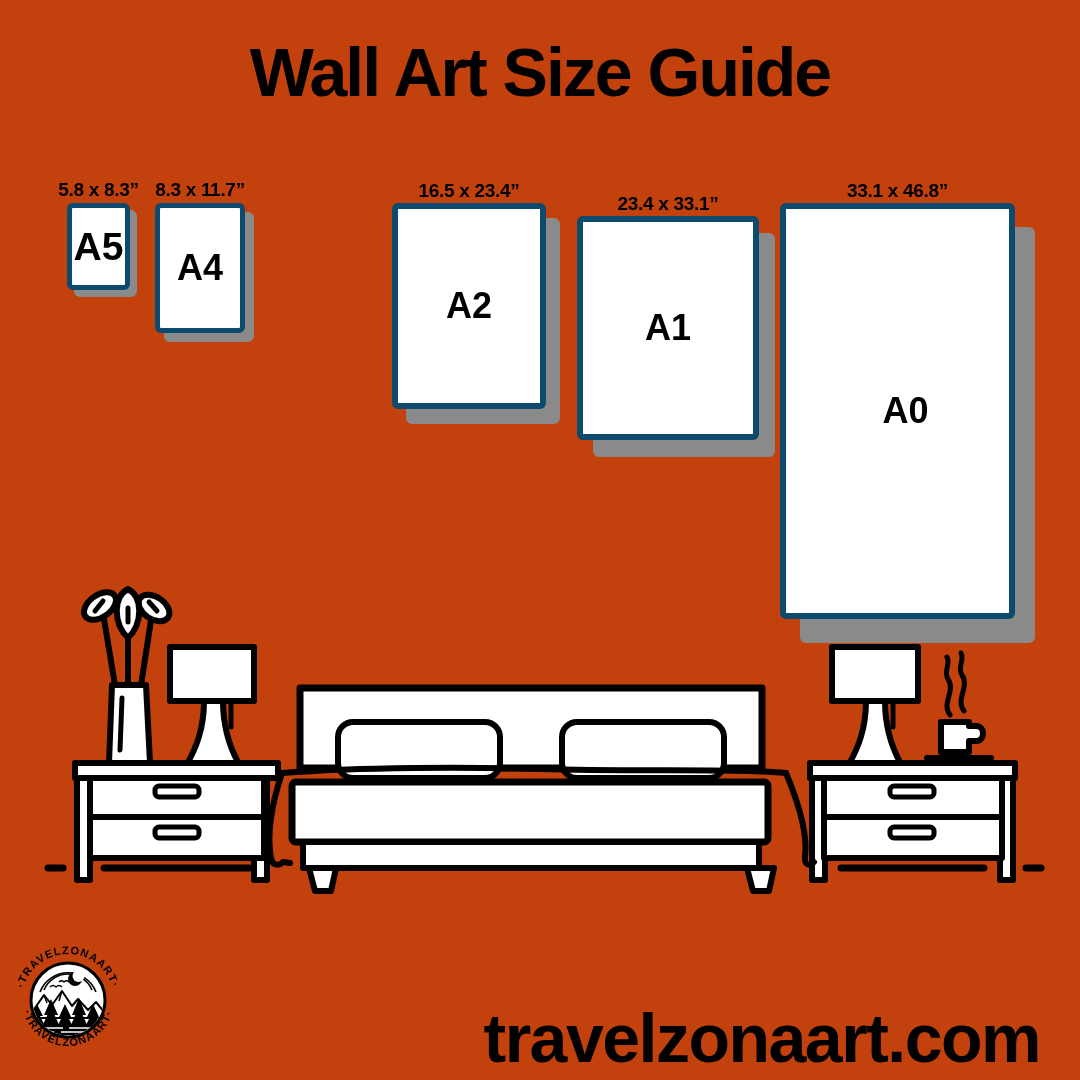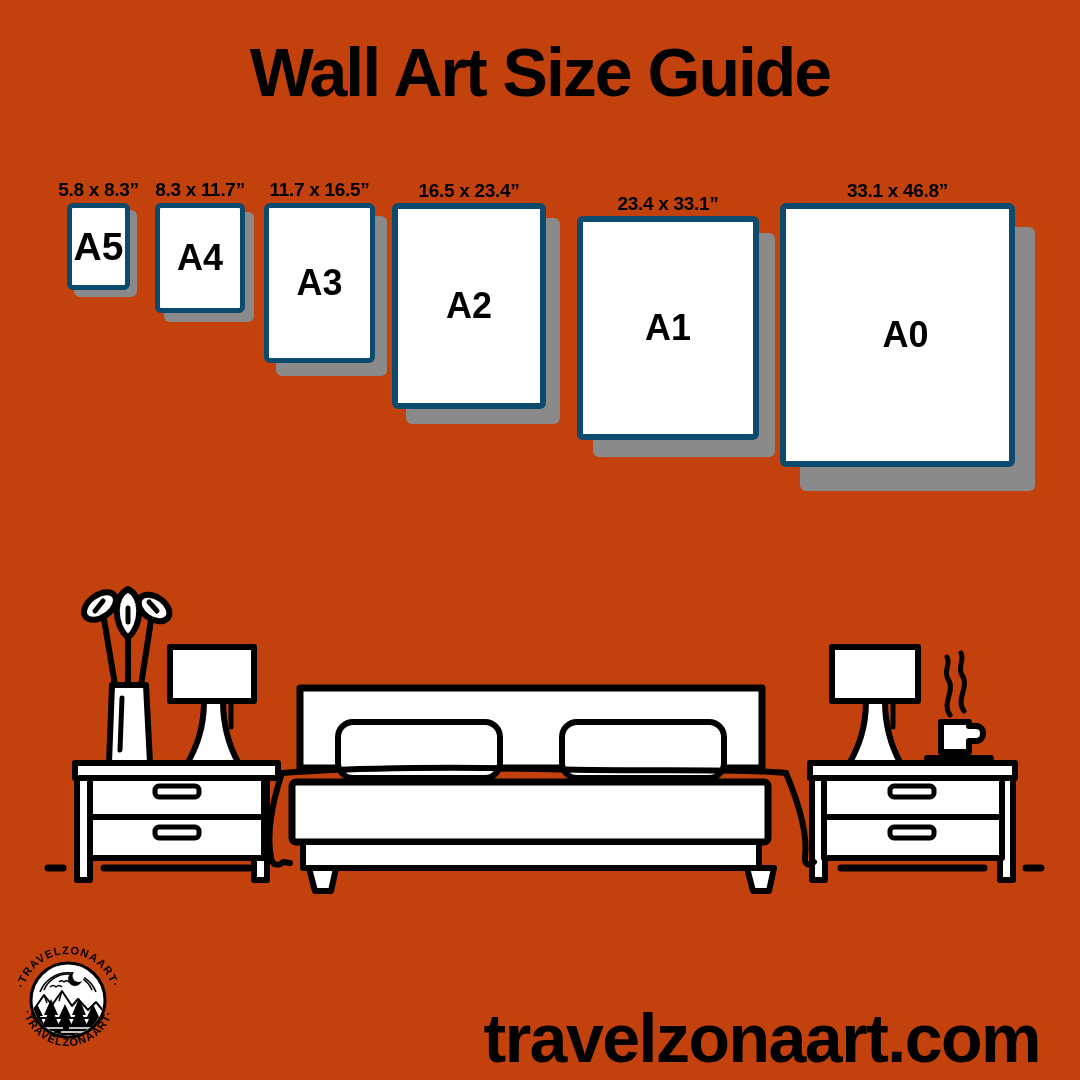--- a/index.html
+++ b/index.html
@@ -11,25 +11,25 @@
          font-size:68px;font-weight:bold;letter-spacing:-2px;line-height:1;}
 
   
   .frame{position:absolute;background:#fff;border:5px solid #0c4a6e;border-radius:6px;
          display:flex;align-items:center;justify-content:center;box-sizing:border-box;}
   .letter{font-weight:bold;font-size:36px;letter-spacing:0;}
   .dim{position:absolute;bottom:calc(100% + 7px);left:50%;transform:translateX(-50%);
        white-space:nowrap;font-size:19px;font-weight:bold;letter-spacing:-0.3px;}
   .f-a5{left:67px; top:203px;width:63px; height:87px; box-shadow:7px 7px 0 #8a8a8a;}
   .f-a5 .letter{font-size:39px;}
-  .f-a4{left:155px;top:203px;width:90px; height:110px;box-shadow:9px 9px 0 #8a8a8a;}
+  .f-a4{left:155px;top:203px;width:90px; height:130px;box-shadow:9px 9px 0 #8a8a8a;}
   .f-a3{left:264px;top:203px;width:111px;height:160px;box-shadow:12px 13px 0 #8a8a8a;}
   .f-a2{left:392px;top:203px;width:154px;height:206px;border-width:6px;box-shadow:14px 15px 0 #8a8a8a;}
   .f-a1{left:569px;top:216px;width:182px;height:224px;border-width:6px;box-shadow:16px 17px 0 #8a8a8a;margin-left:8px;}
-  .f-a0{left:780px;top:203px;width:235px;height:264px;border-width:6px;box-shadow:20px 24px 0 #8a8a8a;padding-left:16px;}
+  .f-a0{left:780px;top:203px;width:235px;height:416px;border-width:6px;box-shadow:20px 24px 0 #8a8a8a;padding-left:16px;}
 
   
   .scene{position:absolute;left:0;top:580px;width:1080px;height:320px;}
 
   
   .logo{position:absolute;left:6px;top:926px;width:124px;height:148px;}
 
   
   .website{position:absolute;right:40px;top:1004px;font-size:68px;font-weight:bold;
            letter-spacing:-1.5px;line-height:1;}
@@ -41,24 +41,20 @@
 
   <div class="title">Wall Art Size Guide</div>
 
   <div class="frame f-a5">
     <span class="dim">5.8 x 8.3”</span>
     <span class="letter">A5</span>
   </div>
   <div class="frame f-a4">
     <span class="dim">8.3 x 11.7”</span>
     <span class="letter">A4</span>
-  </div>
-  <div class="frame f-a3">
-    <span class="dim">11.7 x 16.5”</span>
-    <span class="letter">A3</span>
   </div>
   <div class="frame f-a2">
     <span class="dim">16.5 x 23.4”</span>
     <span class="letter">A2</span>
   </div>
   <div class="frame f-a1">
     <span class="dim">23.4 x 33.1”</span>
     <span class="letter">A1</span>
   </div>
   <div class="frame f-a0">

